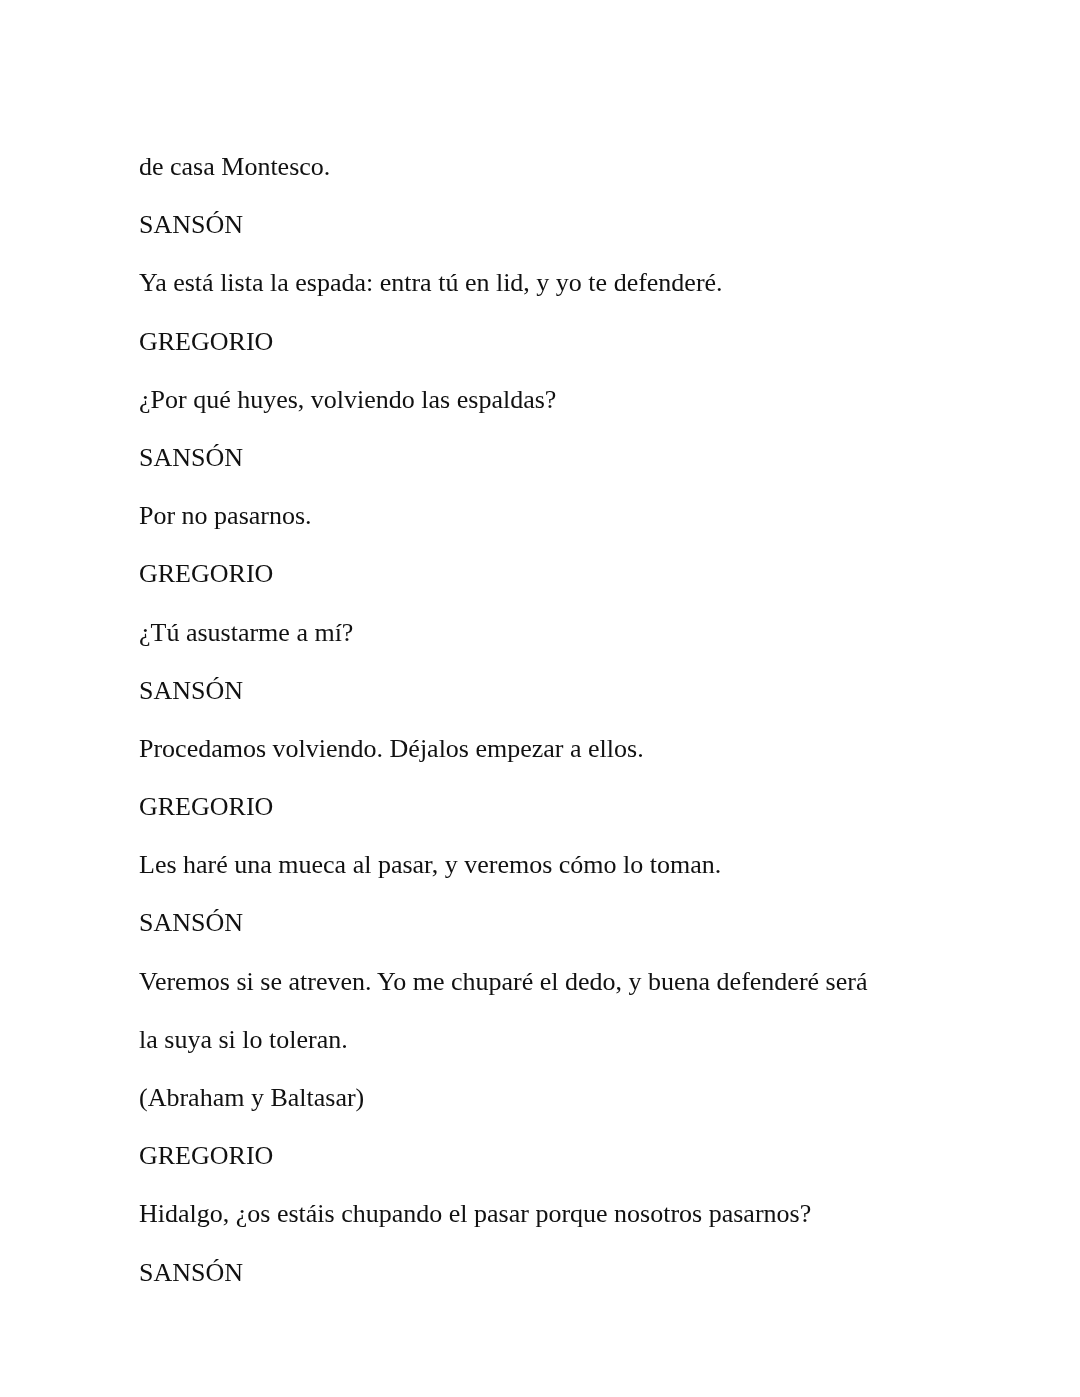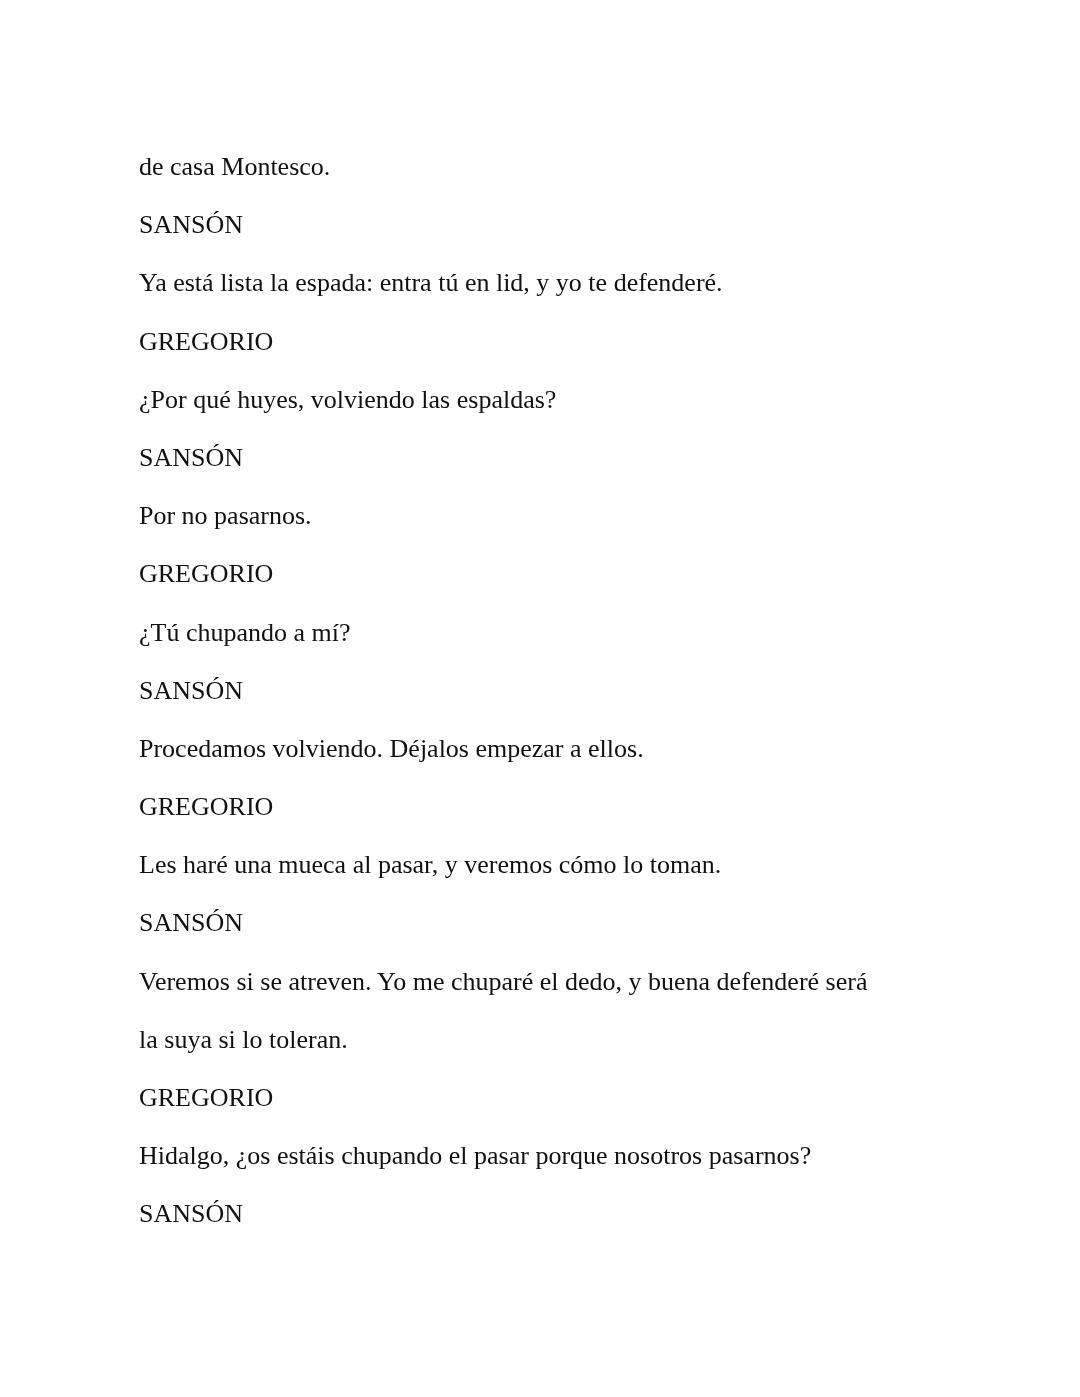--- a/index.html
+++ b/index.html
@@ -28,25 +28,26 @@
 <div class="page">
   <div class="lines">
     <p class="line">de casa Montesco.</p>
     <p class="line">SANSÓN</p>
     <p class="line">Ya está lista la espada: entra tú en lid, y yo te defenderé.</p>
     <p class="line">GREGORIO</p>
     <p class="line">¿Por qué huyes, volviendo las espaldas?</p>
     <p class="line">SANSÓN</p>
     <p class="line">Por no pasarnos.</p>
     <p class="line">GREGORIO</p>
-    <p class="line">¿Tú chupando a mí?</p>
+    <p class="line">¿Tú asustarme a mí?</p>
     <p class="line">SANSÓN</p>
     <p class="line">Procedamos volviendo. Déjalos empezar a ellos.</p>
     <p class="line">GREGORIO</p>
     <p class="line">Les haré una mueca al pasar, y veremos cómo lo toman.</p>
     <p class="line">SANSÓN</p>
     <p class="line">Veremos si se atreven. Yo me chuparé el dedo, y buena defenderé será</p>
     <p class="line">la suya si lo toleran.</p>
+    <p class="line">(Abraham y Baltasar)</p>
     <p class="line">GREGORIO</p>
     <p class="line">Hidalgo, ¿os estáis chupando el pasar porque nosotros pasarnos?</p>
     <p class="line">SANSÓN</p>
   </div>
 </div>
 
 </body></html>

